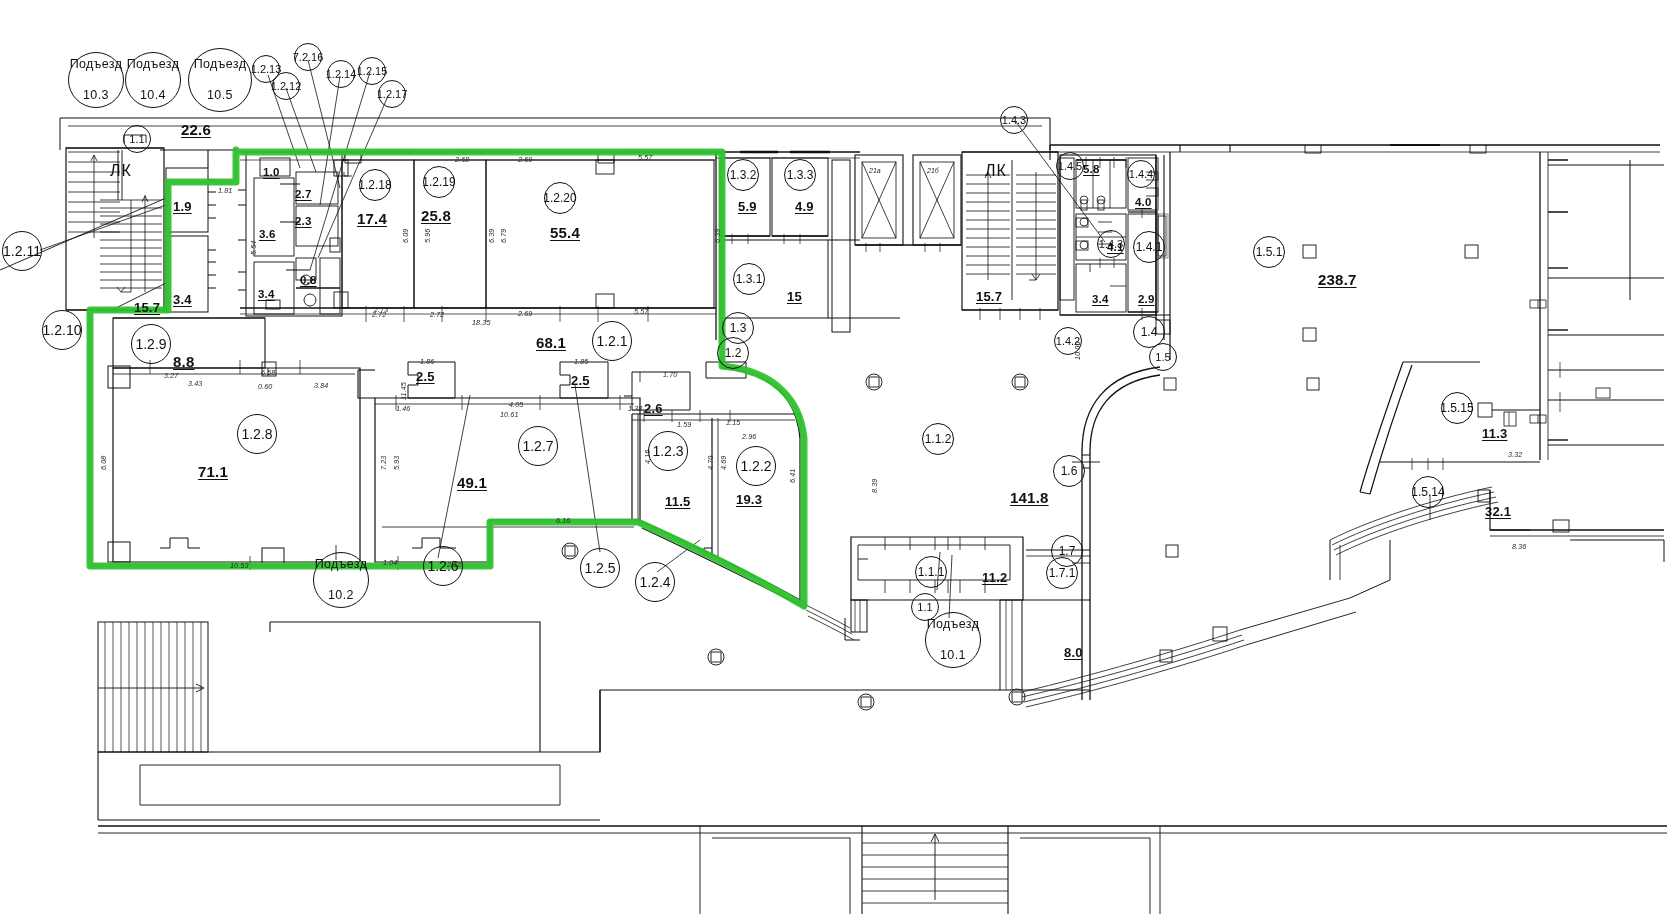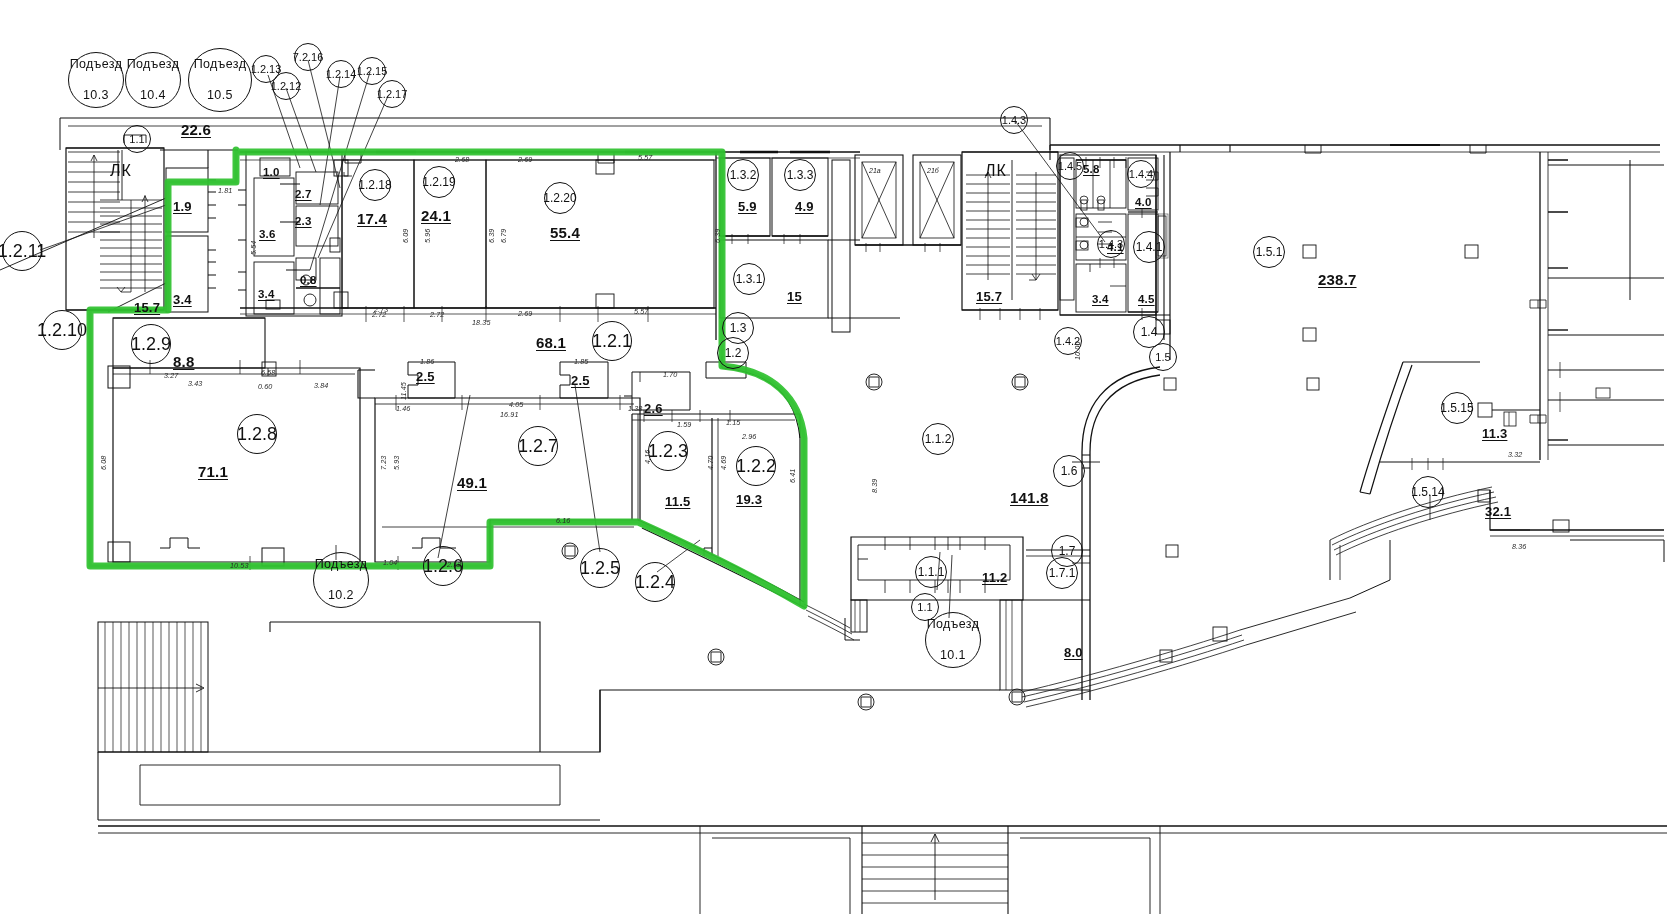--- a/index.html
+++ b/index.html
@@ -5,21 +5,21 @@
   html,body{margin:0;padding:0;background:#ffffff;}
   body{font-family:"Liberation Sans", sans-serif;}
   #plan{position:relative;width:1667px;height:914px;background:#ffffff;overflow:hidden;}
   #plan svg{position:absolute;left:0;top:0;}
   .lbl{position:absolute;white-space:nowrap;color:#1a1a1a;font-family:"Liberation Sans",sans-serif;}
   
   .bub{position:absolute;border:1.3px solid #111;border-radius:50%;
        display:flex;align-items:center;justify-content:center;
        background:transparent;color:#111;line-height:1.0;text-align:center;}
   .bub span{display:block;}
-  .bub.b1{width:38px;height:38px;font-size:18px;}
+  .bub.b1{width:38px;height:38px;font-size:14px;}
   .bub.b2{width:30px;height:30px;font-size:12px;}
   .bub.b3{width:26px;height:26px;font-size:11px;}
   .bub.ent{width:54px;height:54px;font-size:12.5px;letter-spacing:.4px;}
   .bub.ent span{line-height:1.22;}
   
   .area{font-size:15px;font-weight:700;color:#111;text-decoration:underline;
         text-underline-offset:2px;letter-spacing:.2px;}
   .area.sm{font-size:13px;}
   .area.xs{font-size:11.5px;}
   
@@ -603,32 +603,32 @@
       <div class="lbl area sm" style="left: 134px; top: 300px;">15.7</div>
       <div class="lbl area sm" style="left: 173px; top: 199px;">1.9</div>
       <div class="lbl area sm" style="left: 173px; top: 292px;">3.4</div>
       <div class="lbl area xs" style="left: 263px; top: 166px;">1.0</div>
       <div class="lbl area xs" style="left: 295px; top: 188px;">2.7</div>
       <div class="lbl area xs" style="left: 295px; top: 215px;">2.3</div>
       <div class="lbl area xs" style="left: 259px; top: 228px;">3.6</div>
       <div class="lbl area xs" style="left: 300px; top: 274px;">0.8</div>
       <div class="lbl area xs" style="left: 258px; top: 288px;">3.4</div>
       <div class="lbl area" style="left: 357px; top: 210px;">17.4</div>
-      <div class="lbl area" style="left: 421px; top: 207px;">24.1</div>
+      <div class="lbl area" style="left: 421px; top: 207px;">25.8</div>
       <div class="lbl area" style="left: 550px; top: 224px;">55.4</div>
       <div class="lbl area" style="left: 536px; top: 334px;">68.1</div>
       <div class="lbl area sm" style="left: 738px; top: 199px;">5.9</div>
       <div class="lbl area sm" style="left: 795px; top: 199px;">4.9</div>
       <div class="lbl area sm" style="left: 787px; top: 289px;">15</div>
       <div class="lbl area sm" style="left: 976px; top: 289px;">15.7</div>
       <div class="lbl area xs" style="left: 1083px; top: 163px;">5.8</div>
       <div class="lbl area xs" style="left: 1135px; top: 196px;">4.0</div>
       <div class="lbl area xs" style="left: 1107px; top: 241px;">4.1</div>
       <div class="lbl area xs" style="left: 1092px; top: 293px;">3.4</div>
-      <div class="lbl area xs" style="left: 1138px; top: 293px;">4.5</div>
+      <div class="lbl area xs" style="left: 1138px; top: 293px;">2.9</div>
       <div class="lbl area" style="left: 1318px; top: 271px;">238.7</div>
       <div class="lbl area sm" style="left: 1482px; top: 426px;">11.3</div>
       <div class="lbl area sm" style="left: 1485px; top: 504px;">32.1</div>
       <div class="lbl area" style="left: 173px; top: 353px;">8.8</div>
       <div class="lbl area" style="left: 198px; top: 463px;">71.1</div>
       <div class="lbl area" style="left: 457px; top: 474px;">49.1</div>
       <div class="lbl area sm" style="left: 416px; top: 369px;">2.5</div>
       <div class="lbl area sm" style="left: 571px; top: 373px;">2.5</div>
       <div class="lbl area sm" style="left: 644px; top: 401px;">2.6</div>
       <div class="lbl area sm" style="left: 665px; top: 494px;">11.5</div>
@@ -644,21 +644,21 @@
       <div class="lbl dim" style="left: 638px; top: 153px;">5.57</div>
       <div class="lbl dim" style="left: 372px; top: 310px;">2.72</div>
       <div class="lbl dim" style="left: 430px; top: 310px;">2.72</div>
       <div class="lbl dim" style="left: 518px; top: 309px;">2.69</div>
       <div class="lbl dim" style="left: 634px; top: 307px;">5.57</div>
       <div class="lbl dim" style="left: 472px; top: 318px;">18.35</div>
       <div class="lbl dim" style="left: 420px; top: 357px;">1.86</div>
       <div class="lbl dim" style="left: 574px; top: 357px;">1.85</div>
       <div class="lbl dim" style="left: 663px; top: 370px;">1.70</div>
       <div class="lbl dim" style="left: 509px; top: 400px;">4.05</div>
-      <div class="lbl dim" style="left: 500px; top: 410px;">16.91</div>
+      <div class="lbl dim" style="left: 500px; top: 410px;">10.61</div>
       <div class="lbl dim" style="left: 396px; top: 404px;">1.46</div>
       <div class="lbl dim" style="left: 628px; top: 404px;">1.38</div>
       <div class="lbl dim" style="left: 261px; top: 368px;">6.58</div>
       <div class="lbl dim" style="left: 314px; top: 381px;">3.84</div>
       <div class="lbl dim" style="left: 188px; top: 379px;">3.43</div>
       <div class="lbl dim" style="left: 164px; top: 371px;">3.27</div>
       <div class="lbl dim" style="left: 258px; top: 382px;">0.60</div>
       <div class="lbl dim" style="left: 230px; top: 561px;">10.53</div>
       <div class="lbl dim" style="left: 383px; top: 558px;">1.04</div>
       <div class="lbl dim" style="left: 447px; top: 560px;">2.12</div>

